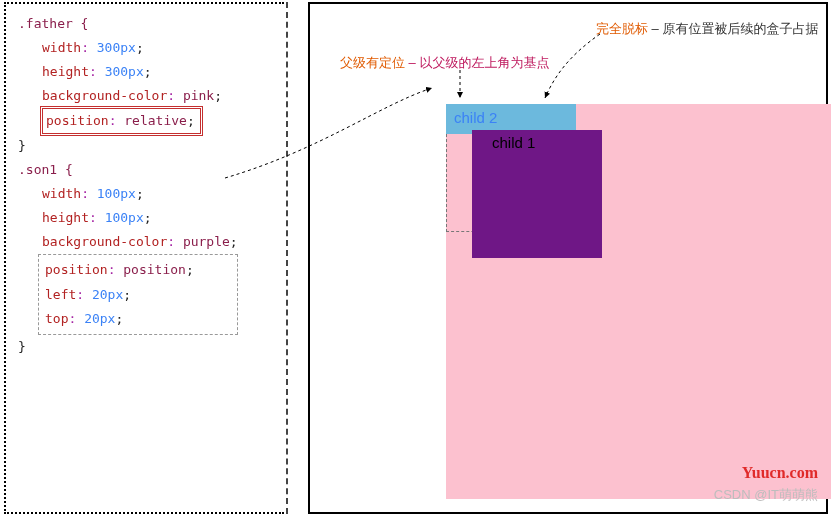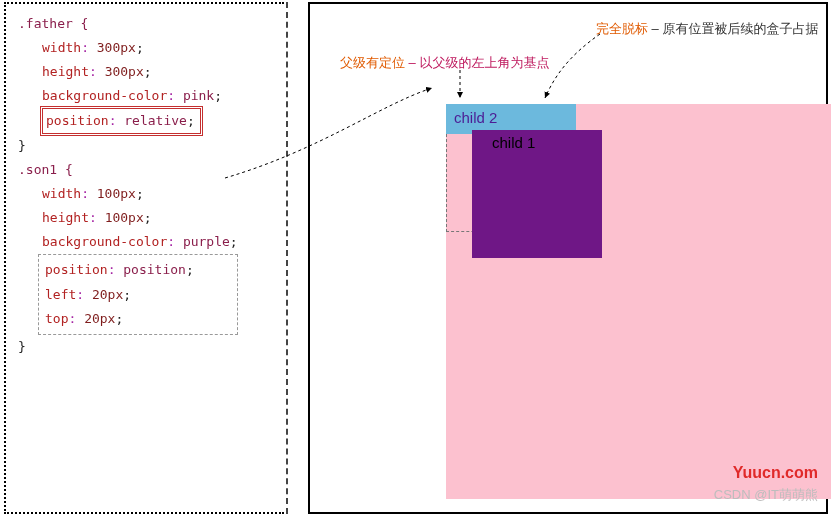--- a/index.html
+++ b/index.html
@@ -27,21 +27,21 @@
     height: 512px;
     border-left: 2px dotted #000;
     border-top: 2px dotted #000;
     border-bottom: 2px dotted #000;
     padding: 8px 8px 8px 12px;
     line-height: 1.85;
   }
   .code-panel .sel { color: #8a1e4b; }
   .code-panel .brace { color: #222; }
   .code-panel .prop { color: #b22222; }
-  .code-panel .val  { color: #7f1d1d; }
+  .code-panel .val  { color: #3b82f6; }
   .code-panel .valp { color: #8a1e4b; }
   .code-panel .colon{ color: #a626a4; }
   .code-panel .semi { color: #222; }
   .code-panel .decl { margin-left: 24px; white-space: nowrap; }
   .hl-red {
     display:inline-block;
     padding: 1px 6px 1px 4px;
     outline: 3px double #c42f2f;
     outline-offset: -1px;
   }
@@ -106,39 +106,39 @@
   }
   .child1-box {
     position: absolute;
     left: 162px; top: 126px;
     width: 130px; height: 128px;
     background: #6f1786;
   }
   .child-label {
     font-family: -apple-system, "Helvetica Neue", Arial, sans-serif;
     font-size: 15px;
-    color: #4c1d95;
+    color: #3b82f6;
     padding-left: 4px;
     padding-top: 2px;
   }
   .child-label-2 {
     position: absolute;
     left: 140px; top: 103px;
   }
   .child-label-1 {
     position: absolute;
     left: 178px; top: 128px;
     color: #000;
   }
 
   .watermark1 {
     position: absolute;
     right: 8px; bottom: 30px;
     color: #e02a2a;
-    font-family: Liberation Sans, sans-serif;
+    font-family: Liberation Serif, serif;
     font-size: 16px;
     font-weight: bold;
   }
   .watermark2 {
     position: absolute;
     right: 8px; bottom: 8px;
     color: #bdbdbd;
     font-family: Arial, sans-serif;
     font-size: 13px;
   }

